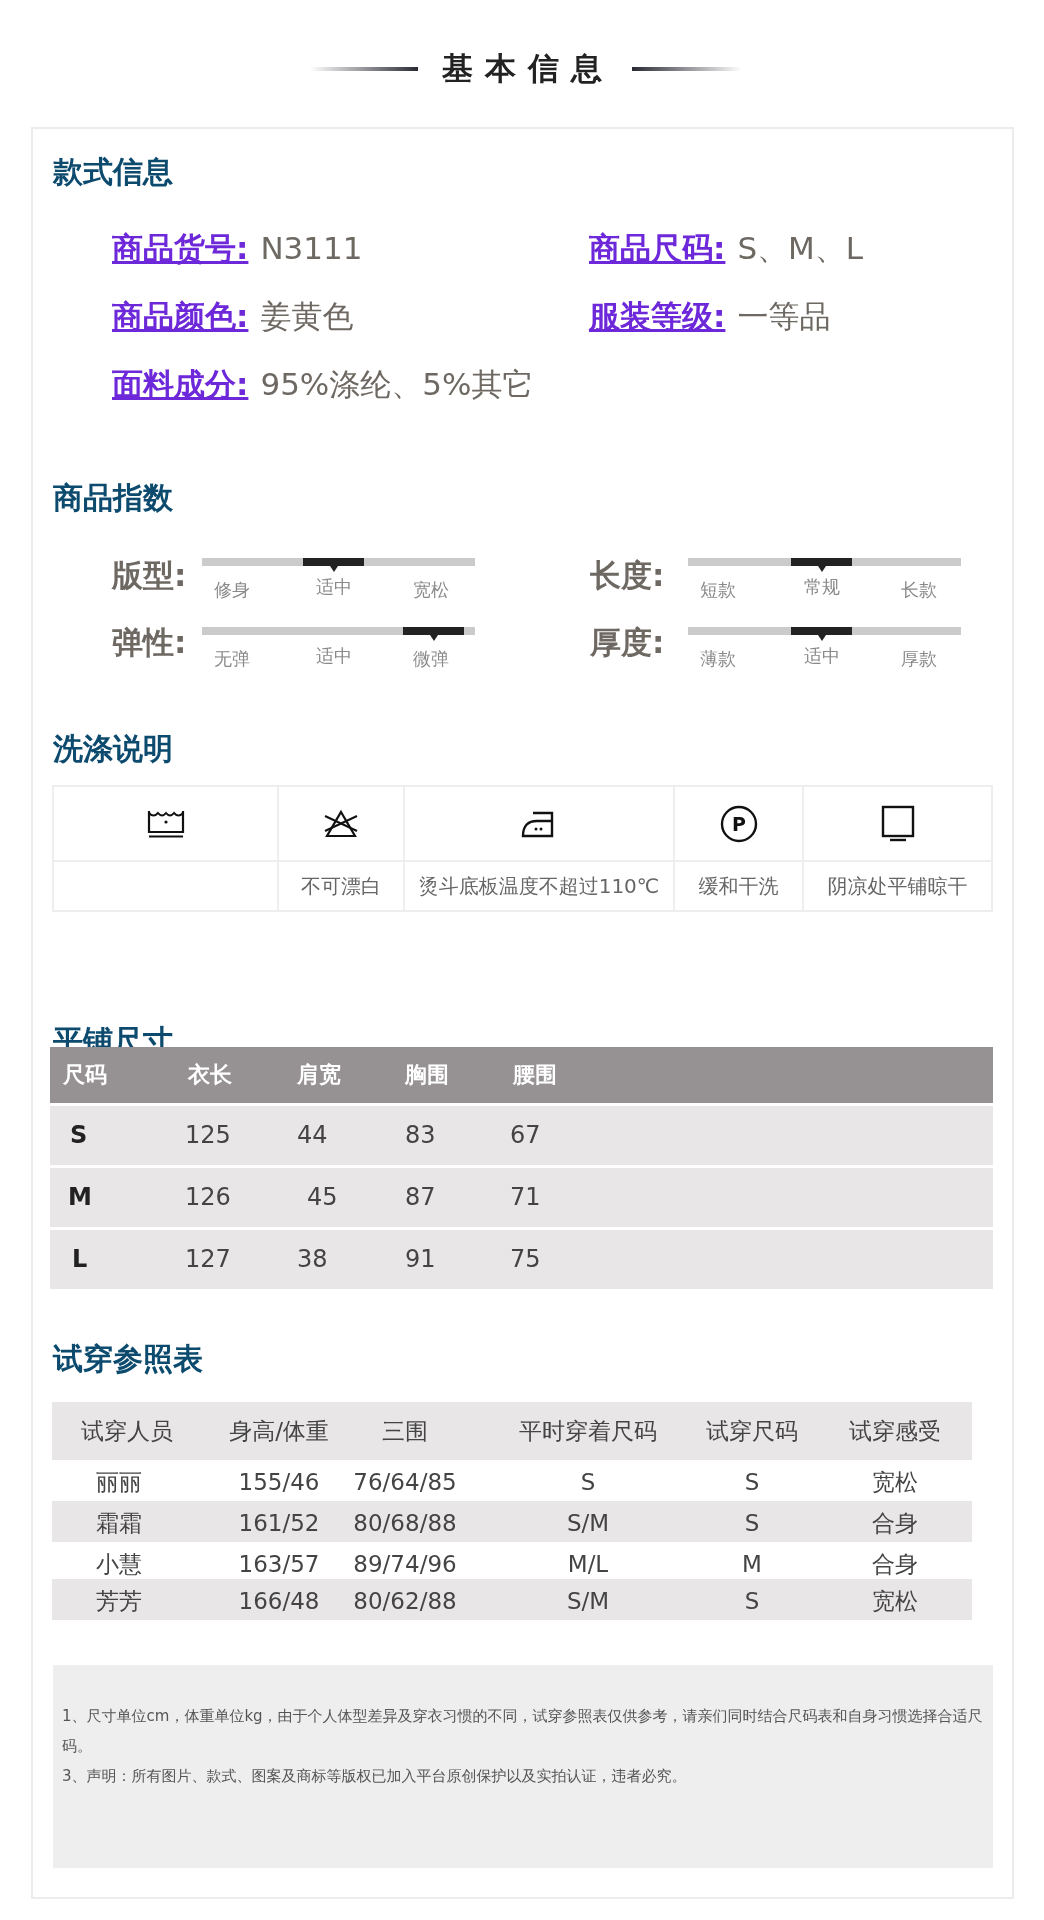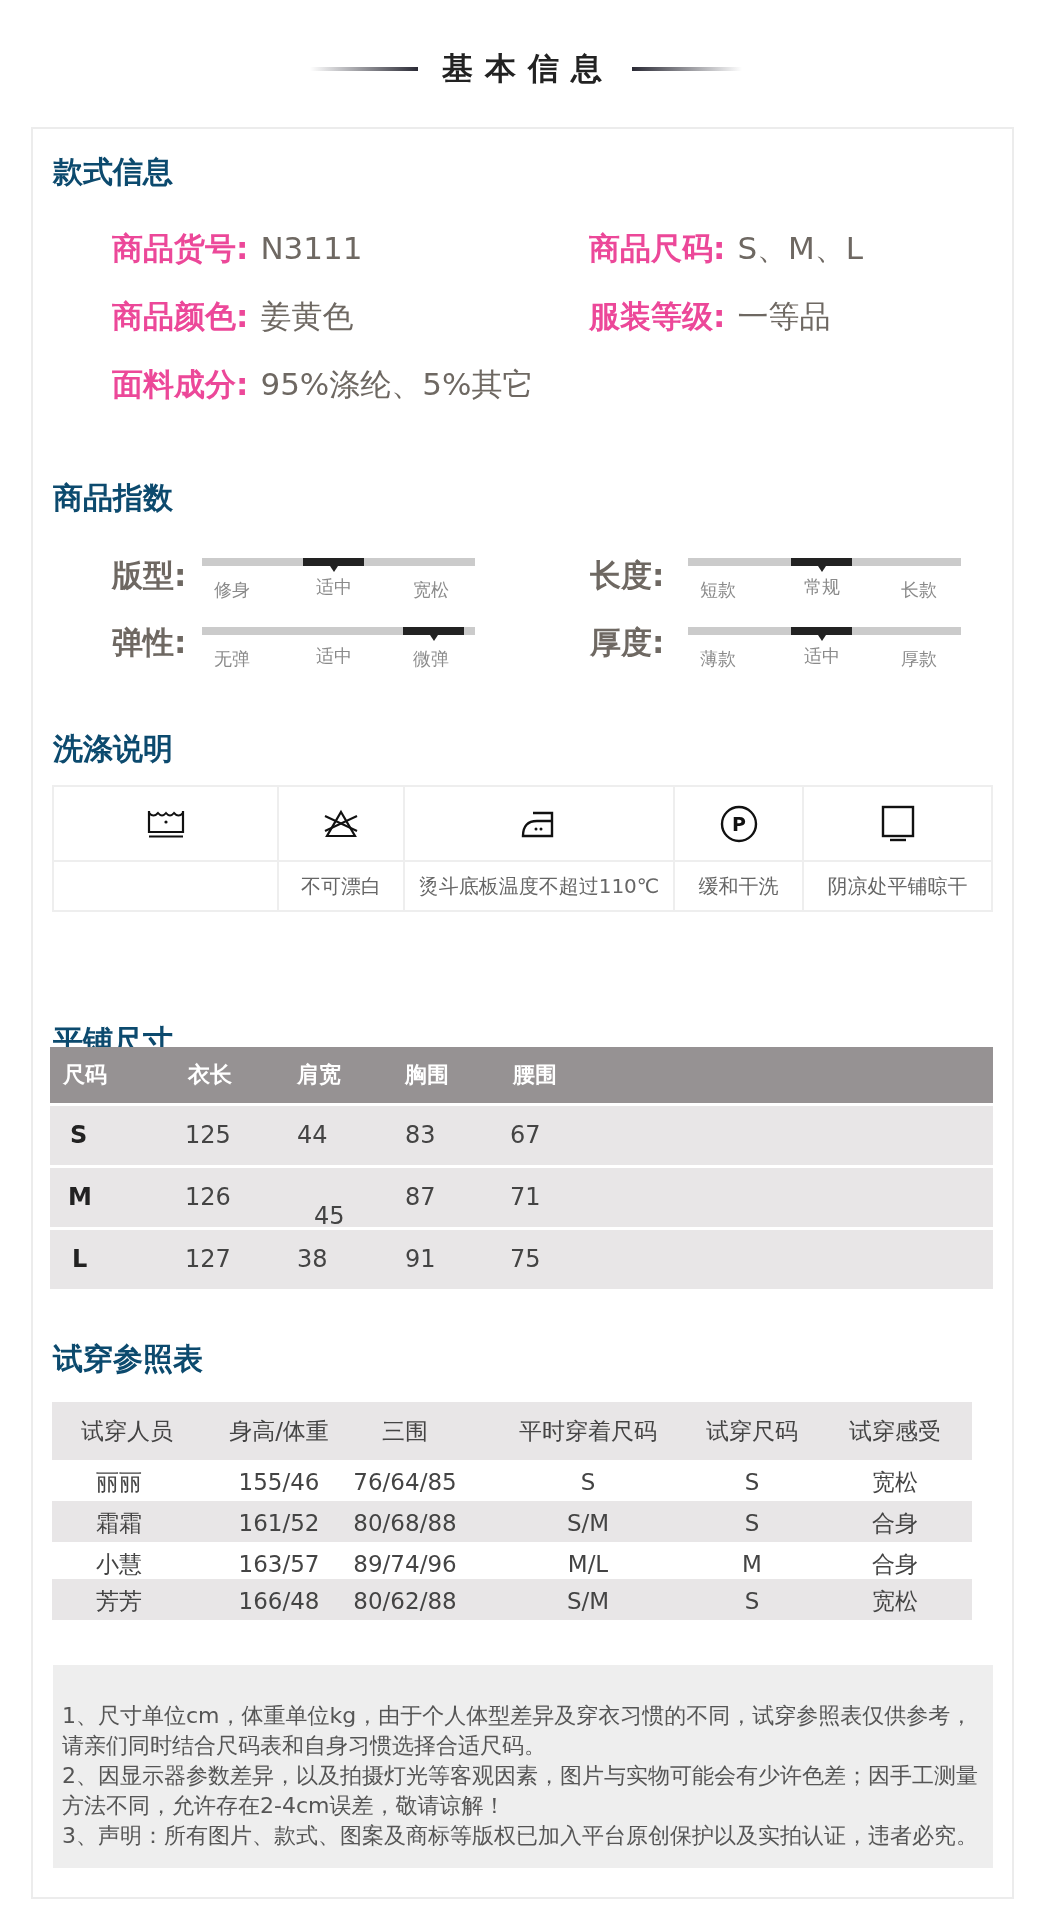--- a/index.html
+++ b/index.html
@@ -13,21 +13,21 @@
   .deco-left { left: 310px; width: 108px; background: linear-gradient(to right, rgba(40,40,50,0), #2a2a35); }
   .deco-right { left: 632px; width: 110px; background: linear-gradient(to right, #2a2a35, rgba(40,40,50,0)); }
 
   
   .card { position: absolute; left: 31px; top: 127px; width: 983px; height: 1772px; border: 2px solid #ececec; background: #fff; }
 
   .section-title { position: absolute; font-size: 30px; font-weight: bold; color: #0c4a6e; line-height: 36px; }
 
   
   .info-row { position: absolute; font-size: 31px; line-height: 40px; white-space: nowrap; }
-  .info-label { font-weight: bold; color: #ec4899; }
+  .info-label { font-weight: bold; color: #6d28d9; text-decoration: underline; }
   .info-value { color: #6e6862; margin-left: 12px; }
 
   
   .idx-label { position: absolute; font-size: 31px; font-weight: bold; color: #6e6862; line-height: 40px; }
   .bar { position: absolute; width: 273px; height: 8px; background: #cbcbcb; }
   .bar-fill { position: absolute; top: 0; height: 8px; width: 61px; background: #222; }
   .bar-fill::after { content: ""; position: absolute; left: 50%; top: 8px; margin-left: -4px; border-left: 4px solid transparent; border-right: 4px solid transparent; border-top: 6px solid #222; }
   .bar-opts { position: absolute; width: 273px; height: 24px; }
   .bar-opt { position: absolute; font-size: 18px; color: #8a8a8a; line-height: 24px; width: 60px; text-align: center; }
 
@@ -51,21 +51,21 @@
   .fit-table { position: absolute; left: 52px; top: 1402px; width: 920px; }
   .fit-head { height: 58px; background: #e8e6e7; position: relative; }
   .fit-row { height: 41px; position: relative; }
   .fit-row.gray { background: #e8e6e7; }
   .fit-cell { position: absolute; top: 0; width: 160px; margin-left: -80px; text-align: center; white-space: nowrap; color: #444; }
   .fit-head .fit-cell { line-height: 58px; font-size: 23px; }
   .fit-row .fit-cell { line-height: 44px; font-size: 23px; }
 
   
   .notes { position: absolute; left: 53px; top: 1665px; width: 940px; height: 203px; background: #eeeeee; padding: 36px 9px 0 9px; }
-  .notes p { font-size: 22px; line-height: 30px; color: #555; }
+  .notes p { font-size: 15px; line-height: 30px; color: #555; }
 </style>
 </head>
 <body>
 
 <div class="deco-line deco-left"></div>
 <div class="top-title">
   <span class="t">基本信息</span>
 </div>
 <div class="deco-line deco-right"></div>
 
@@ -197,21 +197,21 @@
   <div class="size-row">
     <span class="sz" style="left:20px;">S</span>
     <span style="left:135px;">125</span>
     <span style="left:247px;">44</span>
     <span style="left:355px;">83</span>
     <span style="left:460px;">67</span>
   </div>
   <div class="size-row">
     <span class="sz" style="left:18px;">M</span>
     <span style="left:135px;">126</span>
-    <span style="left:264px;margin-top:19px;">45</span>
+    <span style="left:257px;">45</span>
     <span style="left:355px;">87</span>
     <span style="left:460px;">71</span>
   </div>
   <div class="size-row">
     <span class="sz" style="left:22px;">L</span>
     <span style="left:135px;">127</span>
     <span style="left:247px;">38</span>
     <span style="left:355px;">91</span>
     <span style="left:460px;">75</span>
   </div>
@@ -257,15 +257,14 @@
     <span class="fit-cell" style="left:227px;">166/48</span>
     <span class="fit-cell" style="left:353px;">80/62/88</span>
     <span class="fit-cell" style="left:536px;">S/M</span>
     <span class="fit-cell" style="left:700px;">S</span>
     <span class="fit-cell" style="left:843px;">宽松</span>
   </div>
 </div>
 
 <div class="notes">
   <p>1、尺寸单位cm，体重单位kg，由于个人体型差异及穿衣习惯的不同，试穿参照表仅供参考，请亲们同时结合尺码表和自身习惯选择合适尺码。</p>
-  <p>2、因显示器参数差异，以及拍摄灯光等客观因素，图片与实物可能会有少许色差；因手工测量方法不同，允许存在2-4cm误差，敬请谅解！</p>
   <p>3、声明：所有图片、款式、图案及商标等版权已加入平台原创保护以及实拍认证，违者必究。</p>
 </div>
 
 </body></html>

